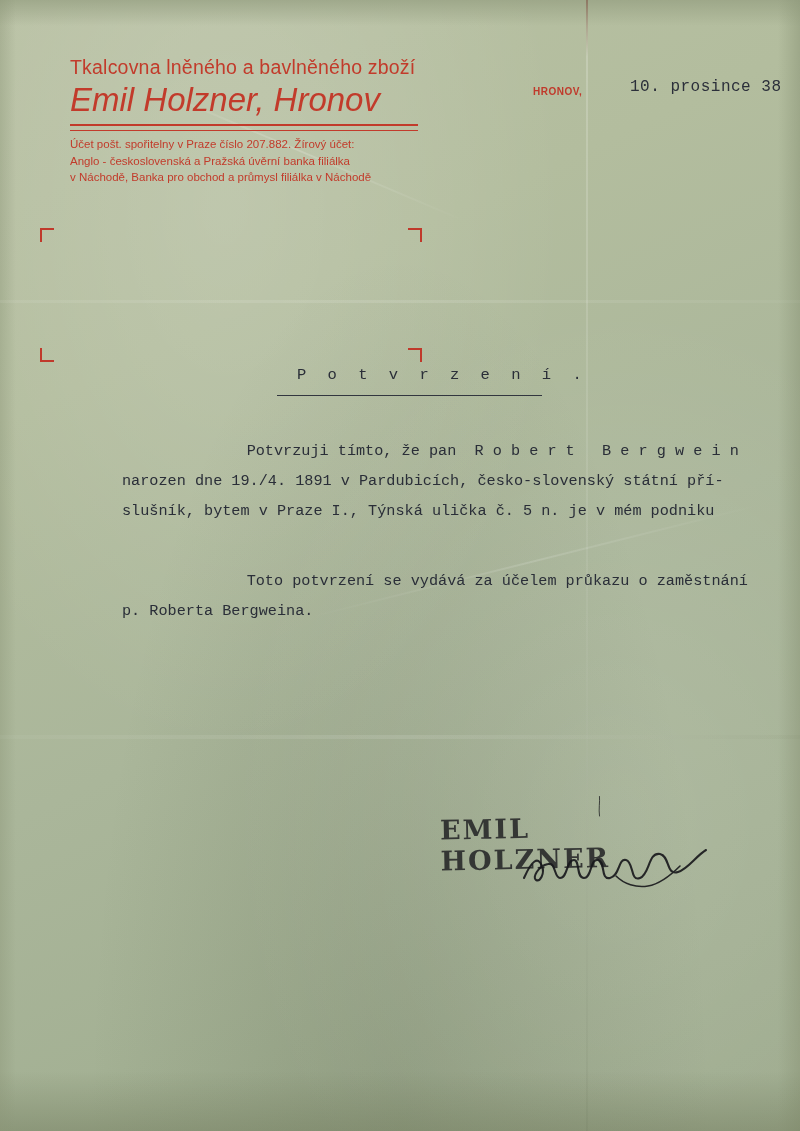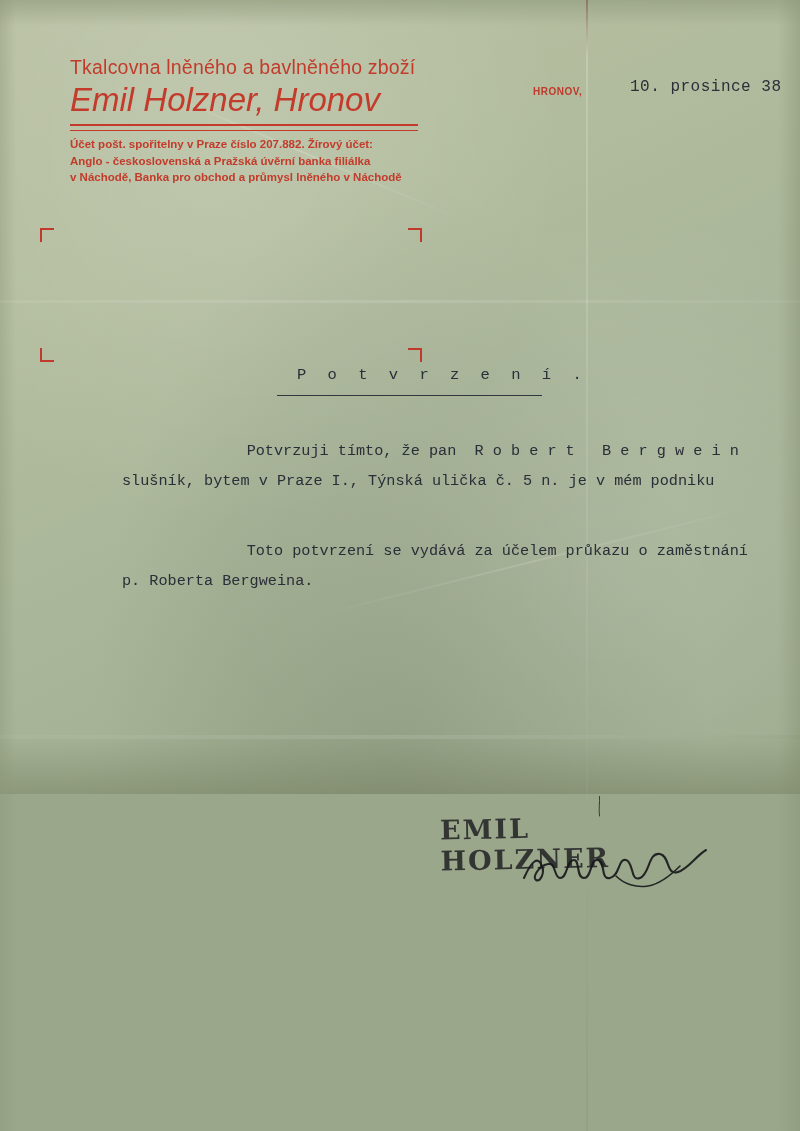--- a/index.html
+++ b/index.html
@@ -4,21 +4,21 @@
 <style>
   html,body{margin:0;padding:0;}
   body{
     width:800px;height:1131px;
     background:#9aa78b;
     font-family:"Liberation Sans", sans-serif;
     overflow:hidden;
   }
   #sheet{
     position:relative;
-    width:800px;height:794px;
+    width:800px;height:1131px;
     background:
       radial-gradient(ellipse at 28% 18%, rgba(255,255,255,0.14), rgba(255,255,255,0) 42%),
       radial-gradient(ellipse at 78% 72%, rgba(255,255,255,0.10), rgba(255,255,255,0) 45%),
       radial-gradient(ellipse at 50% 100%, rgba(60,70,50,0.18), rgba(0,0,0,0) 55%),
       linear-gradient(155deg,#b9c1a4 0%,#b3bd9e 28%,#aab69a 55%,#a3b093 78%,#9daa8d 100%);
     box-sizing:border-box;
   }
   
   .fold{
     position:absolute;pointer-events:none;
@@ -49,21 +49,21 @@
     color:#c23b2b;white-space:nowrap;
   }
   .lh-logo{
     margin-top:4px;font-family:Liberation Sans, sans-serif;font-style:italic;
     font-size:33px;line-height:1.05;color:#c23b2b;white-space:nowrap;font-weight:400;
   }
   .lh-rule{margin-top:6px;width:348px;height:2px;background:#c23b2b;}
   .lh-tele{margin-top:4px;font-size:12.5px;color:#c23b2b;white-space:nowrap;}
   .lh-tele b{font-weight:700;}
   .lh-rule2{margin-top:4px;width:348px;height:1.5px;background:#c23b2b;}
-  .lh-bank{margin-top:5px;font-size:11.5px;line-height:1.45;color:#c23b2b;font-weight:bold;}
+  .lh-bank{margin-top:5px;font-size:11.5px;line-height:1.45;color:#c23b2b;}
 
   
   #place{position:absolute;left:533px;top:86px;color:#c0392b;font-size:10px;font-weight:700;letter-spacing:.5px;}
   #date{position:absolute;left:630px;top:78px;color:#2b2f3a;font-family:"Liberation Mono", monospace;font-size:16px;letter-spacing:.5px;white-space:nowrap;text-align:right;}
 
   
   .mark{position:absolute;}
   .mark i{position:absolute;background:#c0392b;display:block;}
   .m-tl{left:40px;top:228px;}
   .m-tl i:nth-child(1){left:0;top:0;width:14px;height:1.6px;}
@@ -122,21 +122,21 @@
   <div class="fold d2"></div>
 
   <div id="letterhead">
     <div class="lh-line1">Tkalcovna lněného a bavlněného zboží</div>
     <div class="lh-logo">Emil Holzner, Hronov</div>
     <div class="lh-rule"></div>
     <div class="lh-rule2"></div>
     <div class="lh-bank">
       <div>Účet pošt. spořitelny v Praze číslo 207.882. Žírový účet:</div>
       <div>Anglo - československá a Pražská úvěrní banka filiálka</div>
-      <div>v Náchodě, Banka pro obchod a průmysl lněného v Náchodě</div>
+      <div>v Náchodě, Banka pro obchod a průmysl filiálka v Náchodě</div>
     </div>
   </div>
 
   <div id="place">HRONOV,</div>
   <div id="date">10. prosince 38</div>
 
   <div class="mark m-tl">
       <i></i>
       <i></i>
     </div>
@@ -154,20 +154,21 @@
     </div>
 
   <div id="typed">
     <div class="title-wrap">
       <div class="title">P o t v r z e n í .</div>
       <div class="title-rule"></div>
     </div>
 
     <div class="para">
       <div class="ln"><span class="indent"></span><span>Potvrzuji tímto, že pan  R o b e r t   B e r g w e i n</span></div>
+      <div class="ln"><span>narozen dne 19./4. 1891 v Pardubicích, česko-slovenský státní pří-</span></div>
       <div class="ln"><span>slušník, bytem v Praze I., Týnská ulička č. 5 n. je v mém podniku</span></div>
     </div>
 
     <div class="para">
       <div class="ln"><span class="indent"></span><span>Toto potvrzení se vydává za účelem průkazu o zaměstnání</span></div>
       <div class="ln"><span>p. Roberta Bergweina.</span></div>
     </div>
   </div>
 
   <div id="stamp">EMIL HOLZNER</div>

